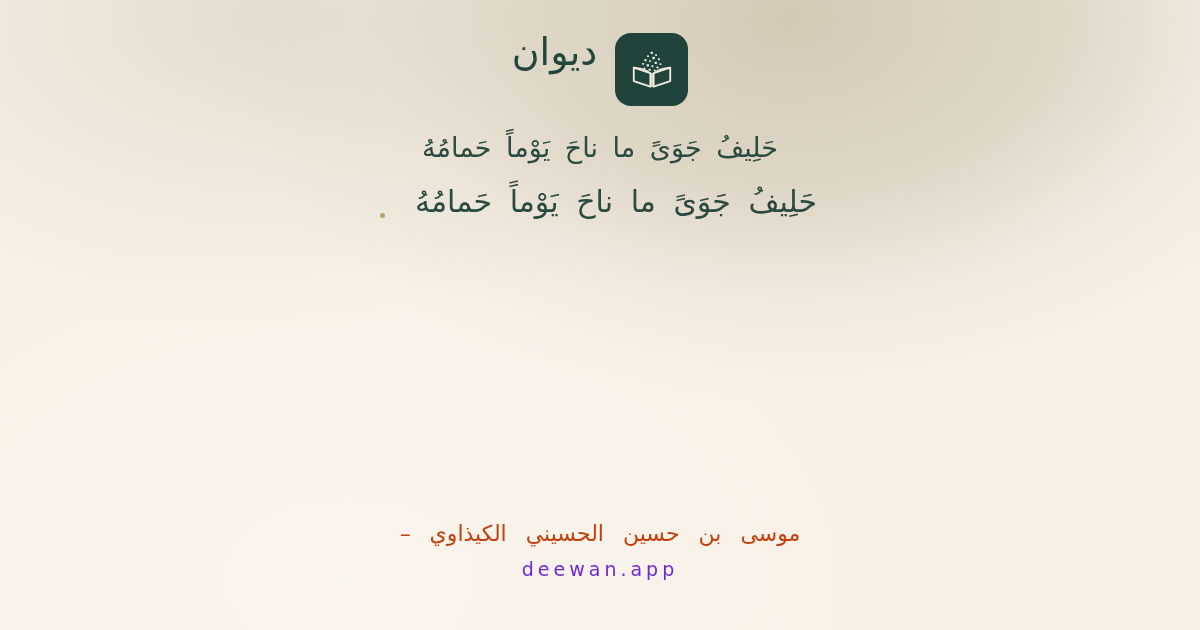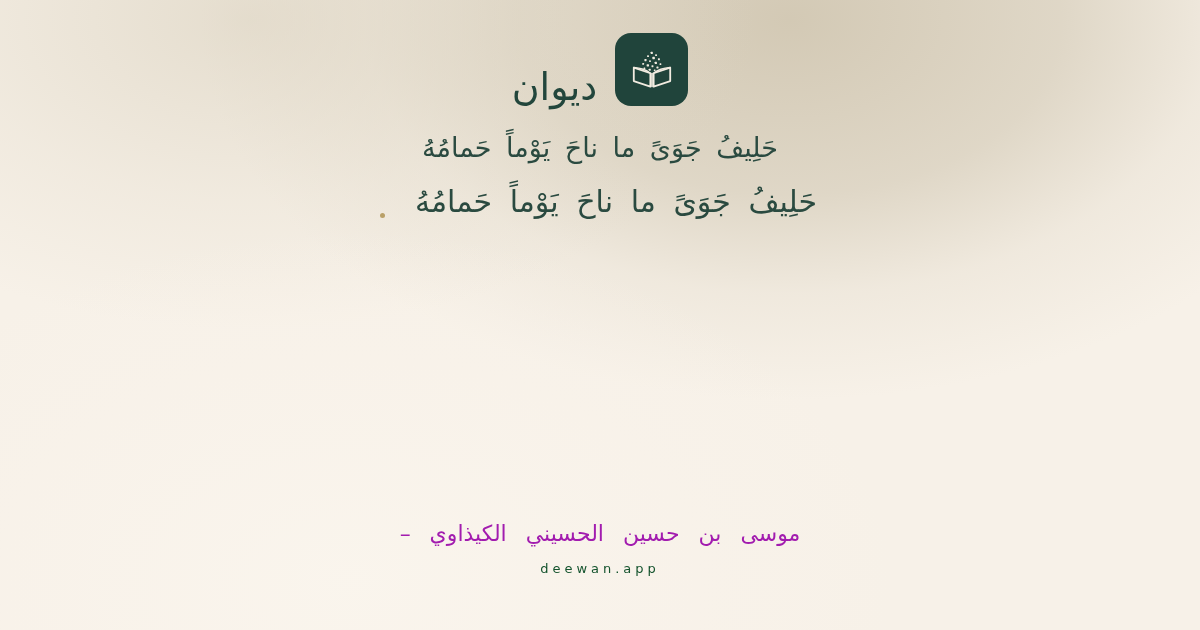--- a/index.html
+++ b/index.html
@@ -79,21 +79,21 @@
   }
 
   
   .header {
     position: absolute;
     top: 33px;
     left: 0;
     width: 100%;
     display: flex;
     flex-direction: row;
-    align-items: flex-end;
+    align-items: flex-start;
     justify-content: center;
     gap: 18px;
   }
 
   .brand-tile {
     width: 73px;
     height: 73px;
     border-radius: 16px;
     background: #20443b;
     display: flex;
@@ -179,35 +179,35 @@
 
   
   .attribution {
     position: absolute;
     top: 518px;
     left: 0;
     width: 100%;
     text-align: center;
     font-size: 22px;
     line-height: 32px;
-    color: #a21caf;
+    color: #c2410c;
     word-spacing: 12px;
     white-space: nowrap;
   }
 
   .site-url {
     position: absolute;
     top: 557px;
     left: 0;
     width: 100%;
     text-align: center;
     direction: ltr;
-    font-size: 13px;
+    font-size: 19px;
     line-height: 24px;
-    color: #14532d;
+    color: #6d28d9;
     letter-spacing: 4px;
     white-space: nowrap;
   }
 </style>
 </head>
 <body>
 
 <div class="card">
 
   <div class="bg-tint-a"></div>

